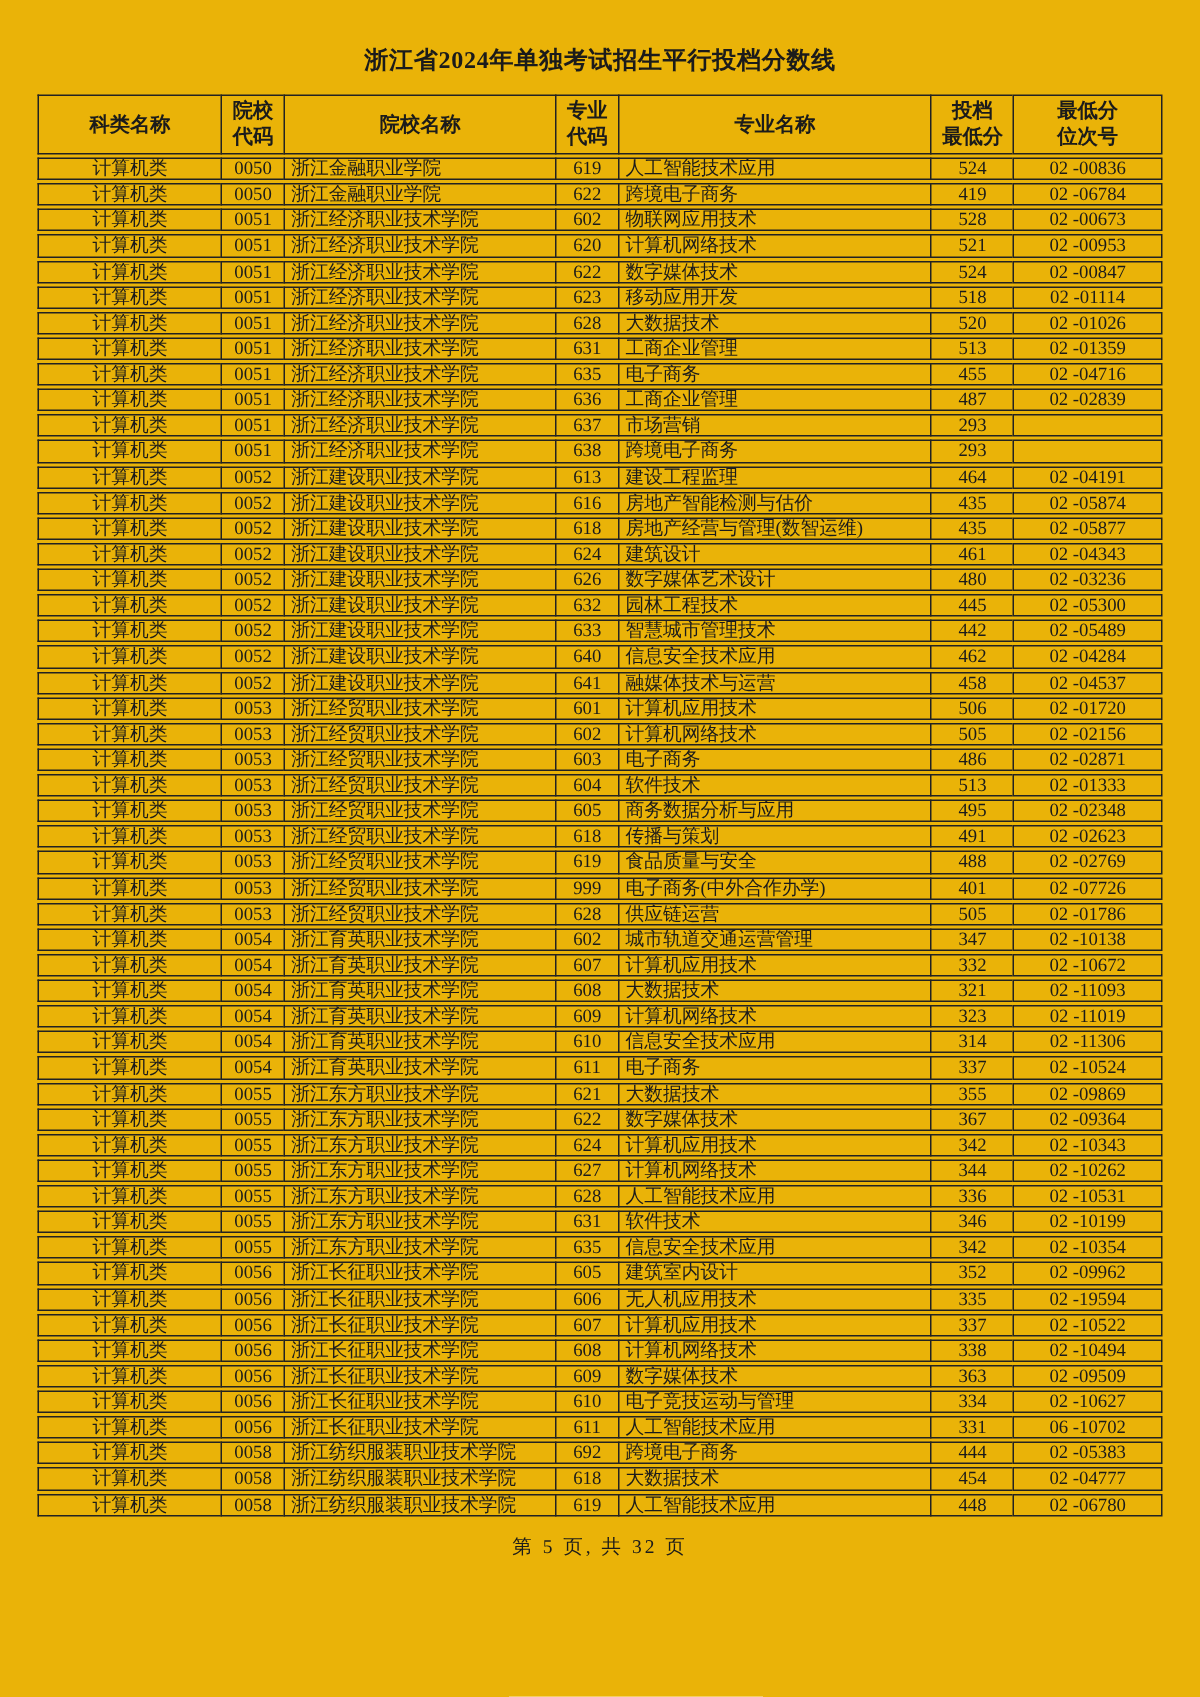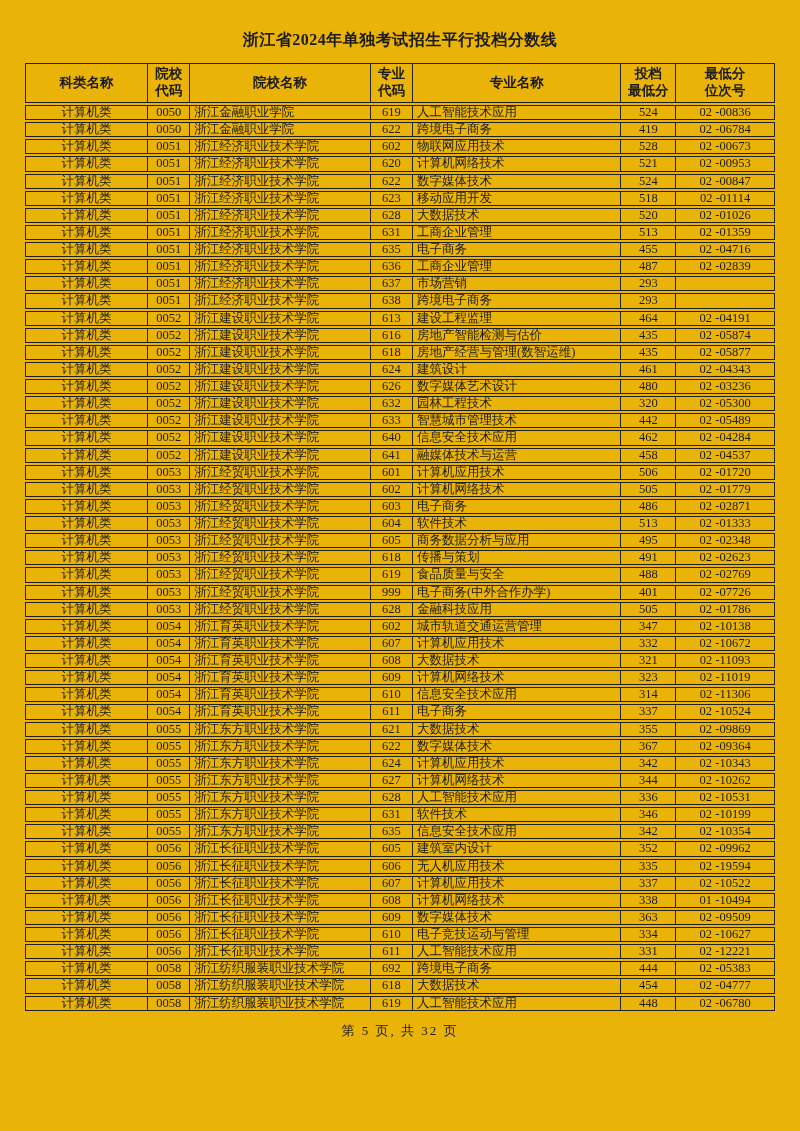--- a/index.html
+++ b/index.html
@@ -266,21 +266,21 @@
           <td data-name="cell-major-name">数字媒体艺术设计</td>
           <td data-name="cell-min-score">480</td>
           <td data-name="cell-rank-number">02 -03236</td>
         </tr>
         <tr data-name="table-row">
           <td data-name="cell-category">计算机类</td>
           <td data-name="cell-college-code">0052</td>
           <td data-name="cell-college-name">浙江建设职业技术学院</td>
           <td data-name="cell-major-code">632</td>
           <td data-name="cell-major-name">园林工程技术</td>
-          <td data-name="cell-min-score">320</td>
+          <td data-name="cell-min-score">445</td>
           <td data-name="cell-rank-number">02 -05300</td>
         </tr>
         <tr data-name="table-row">
           <td data-name="cell-category">计算机类</td>
           <td data-name="cell-college-code">0052</td>
           <td data-name="cell-college-name">浙江建设职业技术学院</td>
           <td data-name="cell-major-code">633</td>
           <td data-name="cell-major-name">智慧城市管理技术</td>
           <td data-name="cell-min-score">442</td>
           <td data-name="cell-rank-number">02 -05489</td>
@@ -312,21 +312,21 @@
           <td data-name="cell-min-score">506</td>
           <td data-name="cell-rank-number">02 -01720</td>
         </tr>
         <tr data-name="table-row">
           <td data-name="cell-category">计算机类</td>
           <td data-name="cell-college-code">0053</td>
           <td data-name="cell-college-name">浙江经贸职业技术学院</td>
           <td data-name="cell-major-code">602</td>
           <td data-name="cell-major-name">计算机网络技术</td>
           <td data-name="cell-min-score">505</td>
-          <td data-name="cell-rank-number">02 -01779</td>
+          <td data-name="cell-rank-number">02 -02156</td>
         </tr>
         <tr data-name="table-row">
           <td data-name="cell-category">计算机类</td>
           <td data-name="cell-college-code">0053</td>
           <td data-name="cell-college-name">浙江经贸职业技术学院</td>
           <td data-name="cell-major-code">603</td>
           <td data-name="cell-major-name">电子商务</td>
           <td data-name="cell-min-score">486</td>
           <td data-name="cell-rank-number">02 -02871</td>
         </tr>
@@ -373,21 +373,21 @@
           <td data-name="cell-major-code">999</td>
           <td data-name="cell-major-name">电子商务(中外合作办学)</td>
           <td data-name="cell-min-score">401</td>
           <td data-name="cell-rank-number">02 -07726</td>
         </tr>
         <tr data-name="table-row">
           <td data-name="cell-category">计算机类</td>
           <td data-name="cell-college-code">0053</td>
           <td data-name="cell-college-name">浙江经贸职业技术学院</td>
           <td data-name="cell-major-code">628</td>
-          <td data-name="cell-major-name">金融科技应用</td>
+          <td data-name="cell-major-name">供应链运营</td>
           <td data-name="cell-min-score">505</td>
           <td data-name="cell-rank-number">02 -01786</td>
         </tr>
         <tr data-name="table-row">
           <td data-name="cell-category">计算机类</td>
           <td data-name="cell-college-code">0054</td>
           <td data-name="cell-college-name">浙江育英职业技术学院</td>
           <td data-name="cell-major-code">602</td>
           <td data-name="cell-major-name">城市轨道交通运营管理</td>
           <td data-name="cell-min-score">347</td>
@@ -528,21 +528,21 @@
           <td data-name="cell-min-score">337</td>
           <td data-name="cell-rank-number">02 -10522</td>
         </tr>
         <tr data-name="table-row">
           <td data-name="cell-category">计算机类</td>
           <td data-name="cell-college-code">0056</td>
           <td data-name="cell-college-name">浙江长征职业技术学院</td>
           <td data-name="cell-major-code">608</td>
           <td data-name="cell-major-name">计算机网络技术</td>
           <td data-name="cell-min-score">338</td>
-          <td data-name="cell-rank-number">01 -10494</td>
+          <td data-name="cell-rank-number">02 -10494</td>
         </tr>
         <tr data-name="table-row">
           <td data-name="cell-category">计算机类</td>
           <td data-name="cell-college-code">0056</td>
           <td data-name="cell-college-name">浙江长征职业技术学院</td>
           <td data-name="cell-major-code">609</td>
           <td data-name="cell-major-name">数字媒体技术</td>
           <td data-name="cell-min-score">363</td>
           <td data-name="cell-rank-number">02 -09509</td>
         </tr>
@@ -555,21 +555,21 @@
           <td data-name="cell-min-score">334</td>
           <td data-name="cell-rank-number">02 -10627</td>
         </tr>
         <tr data-name="table-row">
           <td data-name="cell-category">计算机类</td>
           <td data-name="cell-college-code">0056</td>
           <td data-name="cell-college-name">浙江长征职业技术学院</td>
           <td data-name="cell-major-code">611</td>
           <td data-name="cell-major-name">人工智能技术应用</td>
           <td data-name="cell-min-score">331</td>
-          <td data-name="cell-rank-number">02 -12221</td>
+          <td data-name="cell-rank-number">06 -10702</td>
         </tr>
         <tr data-name="table-row">
           <td data-name="cell-category">计算机类</td>
           <td data-name="cell-college-code">0058</td>
           <td data-name="cell-college-name">浙江纺织服装职业技术学院</td>
           <td data-name="cell-major-code">692</td>
           <td data-name="cell-major-name">跨境电子商务</td>
           <td data-name="cell-min-score">444</td>
           <td data-name="cell-rank-number">02 -05383</td>
         </tr>

